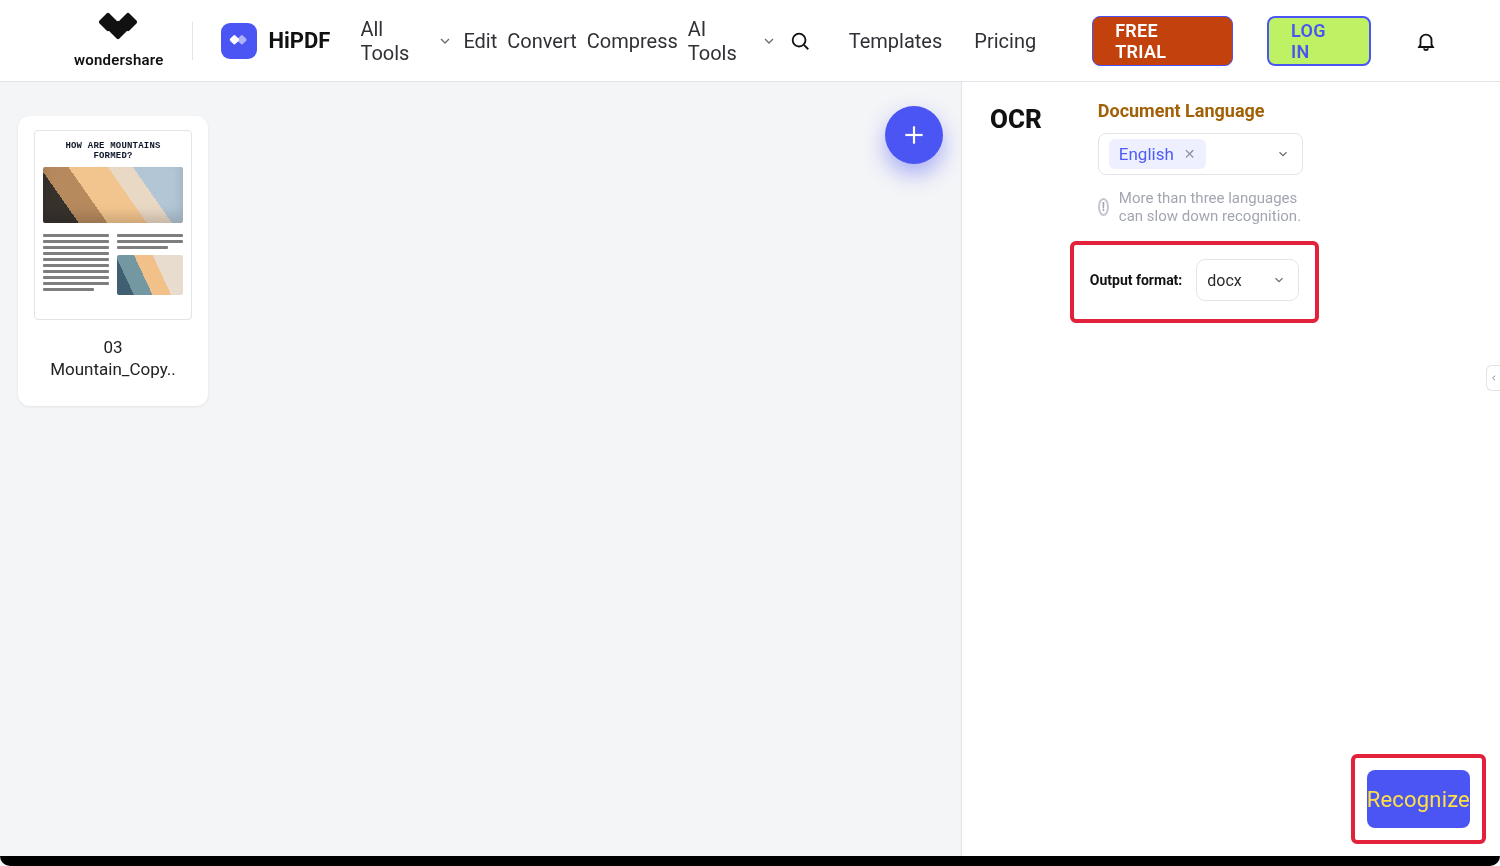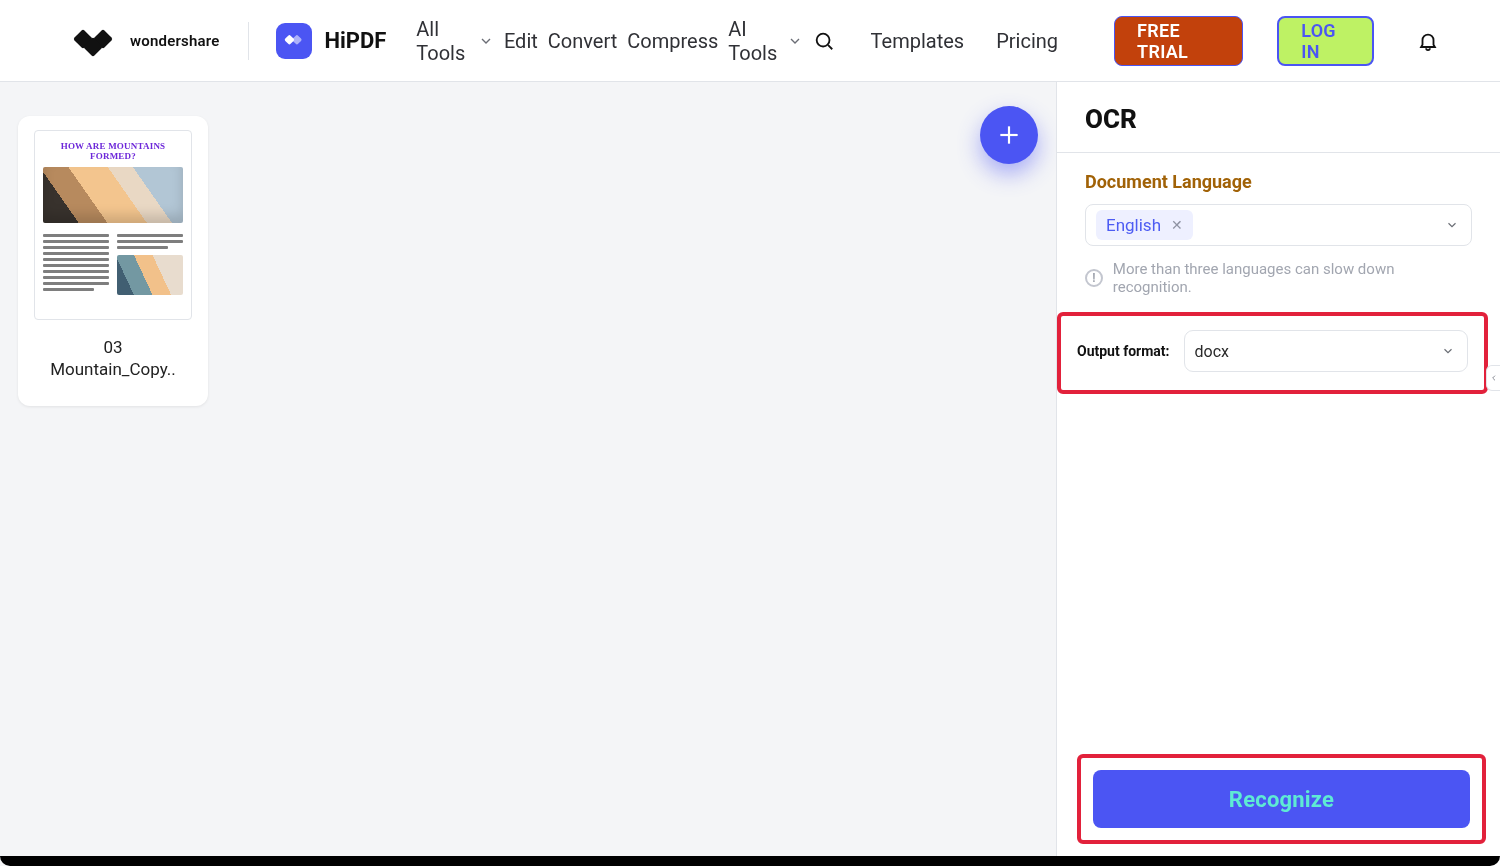--- a/index.html
+++ b/index.html
@@ -31,21 +31,21 @@
   .header{
     height:81px;
     display:flex;
     align-items:center;
     padding:0 60px 0 74px;
     gap:18px;
     background:#fff;
   }
   .ws-logo{
     display:flex;
-    flex-direction:row;
+    flex-direction:column;
     align-items:center;
     color:#111;
     gap:16px;
   }
   .ws-logo .mark{width:40px;height:22px;position:relative;}
   .ws-logo .mark span{position:absolute;width:14px;height:14px;background:#111;transform:rotate(45deg);border-radius:2px;}
   .ws-logo .mark span:nth-child(1){left:2px;top:2px;}
   .ws-logo .mark span:nth-child(2){left:22px;top:2px;}
   .ws-logo .mark span:nth-child(3){left:12px;top:10px;}
   .ws-logo .word{font-size:15px;font-weight:600;letter-spacing:.2px;}
@@ -110,22 +110,22 @@
     border-radius:12px;
     padding:14px 16px 18px 16px;
     box-shadow:0 1px 3px rgba(0,0,0,.08);
   }
   .doc{
     border:1px solid var(--border);
     border-radius:4px;
     padding:10px 8px 8px;
     height:190px;
     position:relative;
-    font-family:Liberation Serif, serif;
-    color:#6d28d9;
+    font-family:Liberation Mono, monospace;
+    color:#0f172a;
   }
   .doc-title{font-size:9px;font-weight:800;text-align:center;letter-spacing:.2px;margin-bottom:6px;}
   .doc-img{width:100%;height:56px;border-radius:2px;background:
     linear-gradient(55deg,#38322d 0 20%,#b78a5e 20% 36%,#f3c58e 36% 58%,#e9d8c4 58% 72%,#b2c6d5 72% 100%);
     box-shadow:inset 0 -8px 12px rgba(0,0,0,.15);
   }
   .doc-cols{display:flex;gap:8px;margin-top:8px;}
   .doc-col{flex:1;}
   .line{height:3px;background:#7e7e7e;margin:3px 0;border-radius:1px;}
   .line.short{width:78%;}
@@ -138,25 +138,24 @@
   .fab{
     position:absolute;
     top:24px;right:18px;
     width:58px;height:58px;border-radius:50%;
     background:#4b55f3;color:#fff;display:flex;align-items:center;justify-content:center;cursor:pointer;
     box-shadow:0 10px 22px rgba(75,85,243,.45);
   }
 
   
   .panel{
-    width:444px;
+    width:539px;
     background:#fff;
     border-left:1px solid var(--border);
     display:flex;
-    flex-direction:column;
     position:relative;
   }
   .panel-title{
     font-size:26px;font-weight:800;color:#111;padding:22px 28px 18px;border-bottom:1px solid var(--border);
   }
   .panel-body{padding:18px 28px 0;}
 
   .field-label{font-size:18px;font-weight:700;color:#a16207;margin-bottom:12px;}
 
   .select{
@@ -188,21 +187,21 @@
   .panel-footer{
     margin-top:auto;padding:0;position:relative;
   }
   .cta-wrap{
     border:4px solid var(--highlight);
     border-radius:6px;
     margin:0 14px 22px 20px;
     padding:12px;
   }
   .cta{
-    height:58px;border-radius:8px;background:#4b55f3;color:#5eead4;font-size:22px;font-weight:700;display:flex;align-items:center;justify-content:center;cursor:pointer;letter-spacing:.2px;
+    height:58px;border-radius:8px;background:#4b55f3;color:#fde047;font-size:22px;font-weight:400;display:flex;align-items:center;justify-content:center;cursor:pointer;letter-spacing:.2px;
   }
 
   .collapse-tab{
     position:absolute;
     right:0px;top:283px;
     width:14px;height:26px;background:#fff;border:1px solid var(--border);border-right:none;border-radius:6px 0 0 6px;display:flex;align-items:center;justify-content:center;color:#8c8f98;z-index:5;
   }
 
   
   .bottom-bar{position:absolute;left:0;right:0;bottom:0;height:10px;background:#000;border-radius:0 0 10px 10px;}

